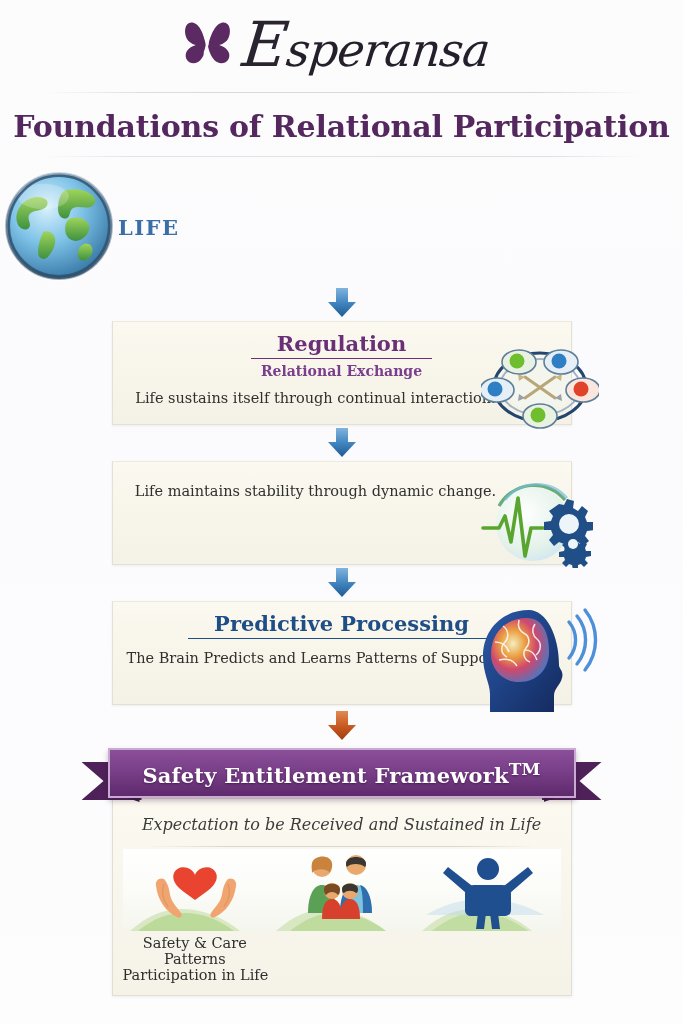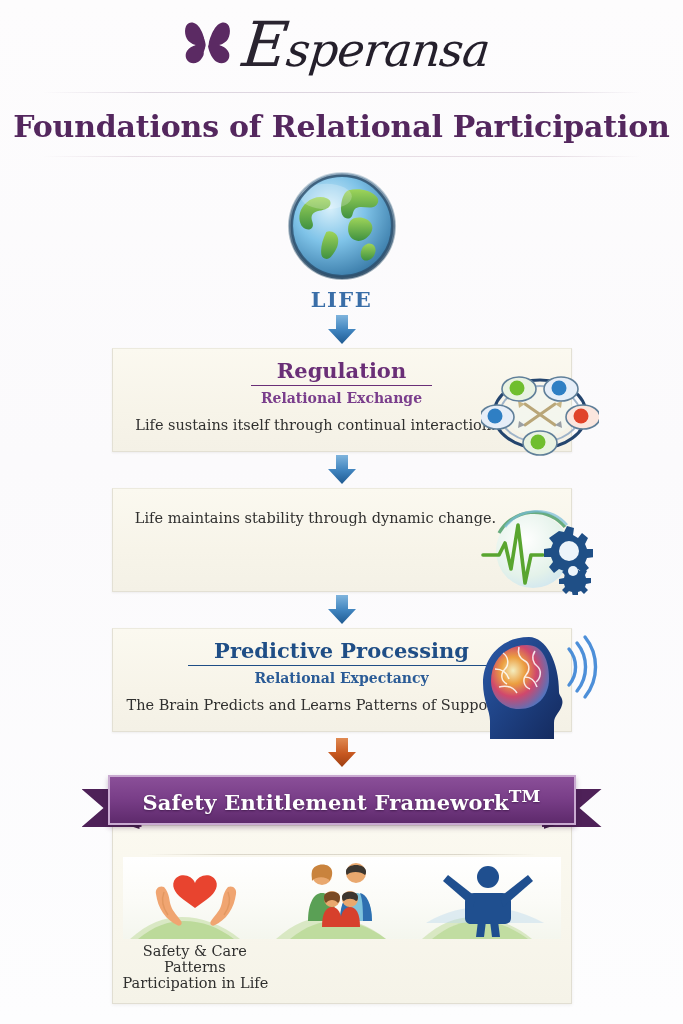--- a/index.html
+++ b/index.html
@@ -48,21 +48,21 @@
     letter-spacing:-.2px;
     padding:16px 0 12px;
     white-space:nowrap;
   }
   .rule2{
     height:1px;width:600px;margin:0 auto 10px;
     background:linear-gradient(90deg,rgba(150,110,140,0) 0%,rgba(150,110,140,.20) 15%,rgba(150,110,140,.22) 85%,rgba(150,110,140,0) 100%);
   }
 
   
-  .globe-block{display:flex;flex-direction:column;align-items:center;margin-top:8px;}
+  .globe-block{display:flex;flex-direction:row;align-items:center;margin-top:8px;}
   .globe{width:118px;height:118px;display:block;}
   .life-label{
     margin-top:2px;
     font-family:"DejaVu Serif", serif;
     font-weight:bold;
     font-size:21px;
     letter-spacing:1.5px;
     color:#3a6ea8;
     text-shadow:0 1px 0 rgba(255,255,255,.9);
   }
@@ -312,21 +312,20 @@
     </svg>
   </div>
 
   <svg class="arrow" width="34" height="30" viewBox="0 0 34 30">
     <path d="M11 0h12v14h8L17 29 3 14h8z" fill="url(#abl)"></path>
   </svg>
 
   <div class="card t-blue">
     <div class="card-head">
       <div class="card-title">Predictive Processing</div>
-      <div class="card-sub">Relational Expectancy</div>
     </div>
     <div class="card-body">The Brain Predicts and Learns Patterns of Support.</div>
     <svg class="card-icon" style="top:2px;right:-38px;" width="136" height="110" viewBox="0 0 136 110">
       <defs>
         <linearGradient id="gHead" x1="0" y1="0" x2="1" y2="1">
           <stop offset="0%" stop-color="#2b5aa8"></stop>
             <stop offset="55%" stop-color="#1d3f80"></stop>
             <stop offset="100%" stop-color="#14295c"></stop>
         </linearGradient>
         <radialGradient id="gBrain" cx="38%" cy="40%" r="70%">
@@ -369,20 +368,21 @@
     <div class="ribbon-tail left"></div>
     <div class="ribbon-tail right"></div>
     <div class="ribbon-fold left"></div>
     <div class="ribbon-fold right"></div>
     <div class="ribbon-main">
       <div class="ribbon-text"><span>Safety Entitlement Framework</span><sup>TM</sup></div>
     </div>
   </div>
 
   <div class="framework">
+    <div class="framework-sub">Expectation to be Received and Sustained in Life</div>
     <div class="framework-rule"></div>
 
     <div class="pillars">
       <div class="pillar">
         <svg width="132" height="80" viewBox="0 0 132 80">
           <path d="M0 80c18-16 34-22 52-22s40 7 58 22z" fill="#cfe3b4" opacity=".75"></path>
           <path d="M8 80c16-13 30-18 46-18 18 0 34 6 50 18z" fill="#a9d17f" opacity=".6"></path>
           <g fill="#e8442f">
             <path d="M66 34c-3-9-17-11-21-2-3 7 3 14 10 19l11 8 11-8c7-5 13-12 10-19-4-9-18-7-21 2z" transform="translate(-1,-10)"></path>
           </g>

